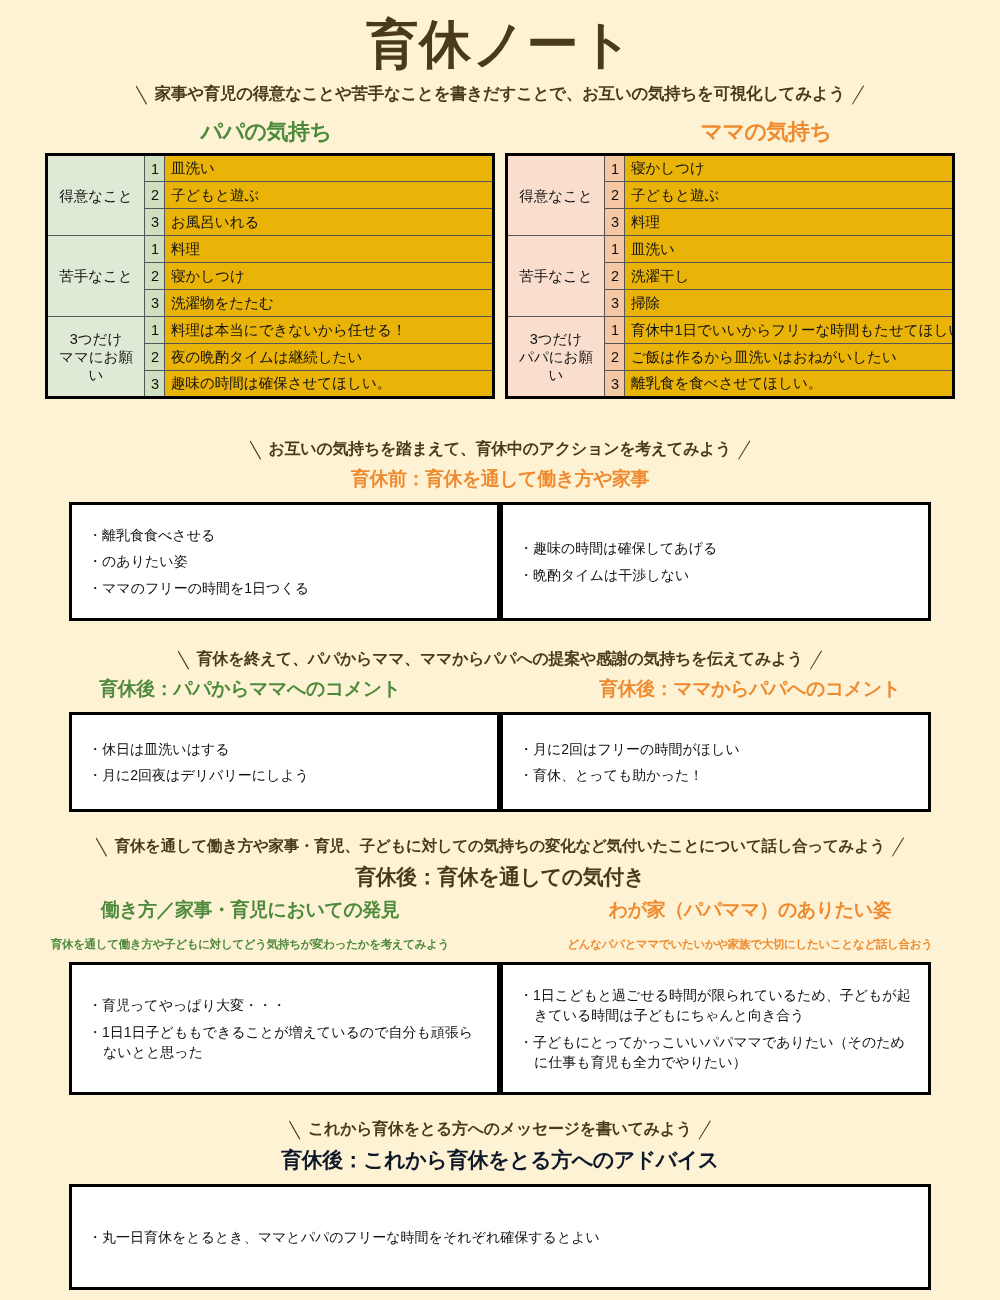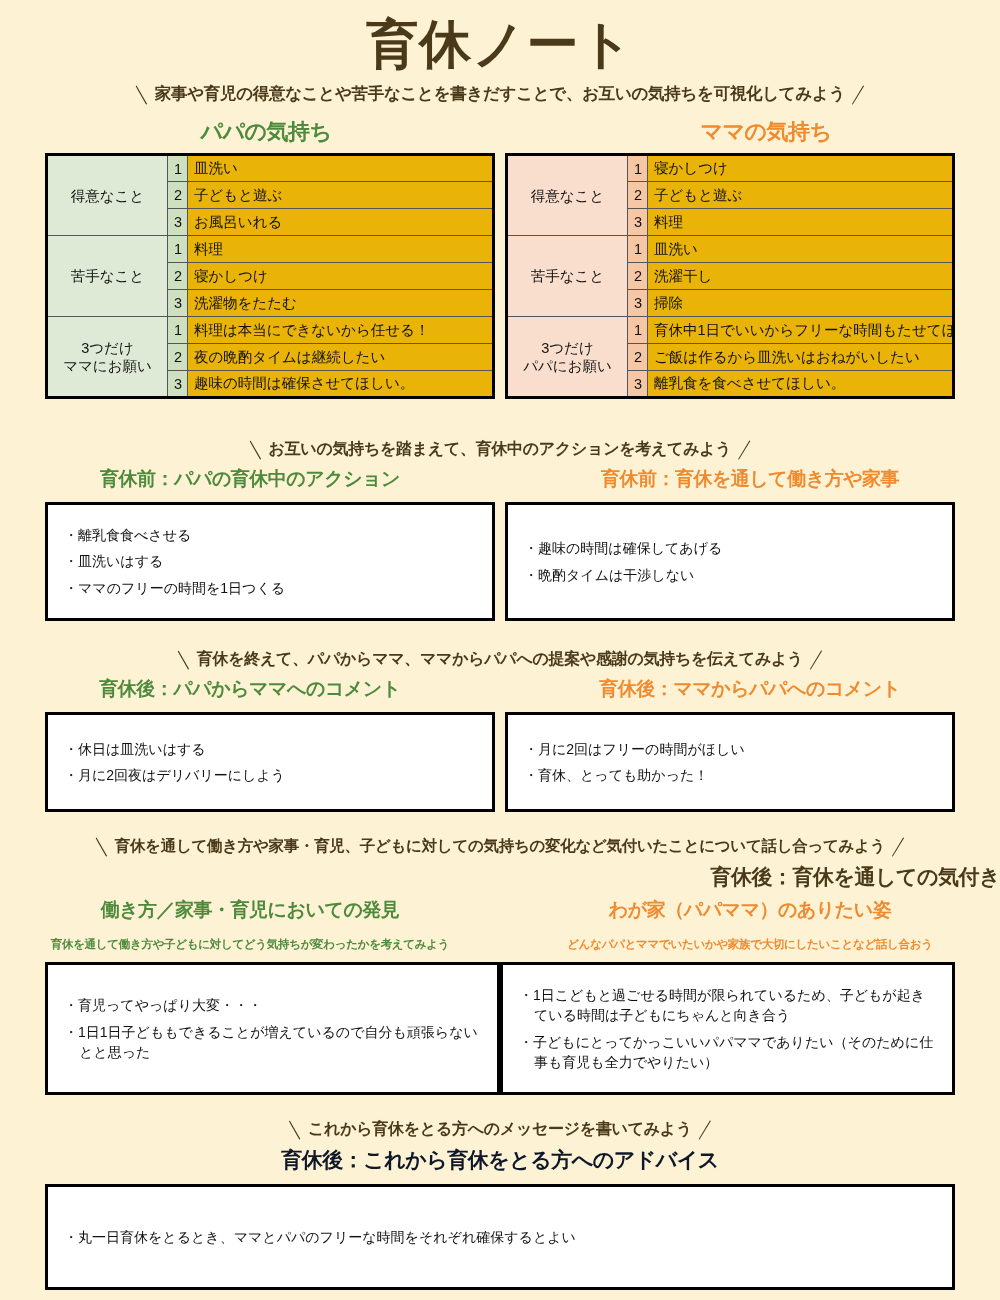--- a/index.html
+++ b/index.html
@@ -105,21 +105,21 @@
   }
   table.feel td {
     border: 1px solid #555;
     font-size: 14.5px;
     height: 27px;
     padding: 0 6px;
     box-sizing: border-box;
     color: #111;
   }
   td.cat {
-    width: 121px;
+    width: 98px;
     text-align: center;
     font-size: 13.5px;
     line-height: 1.25;
     padding: 0 2px;
   }
   td.num {
     width: 20px;
     text-align: center;
     font-size: 11.5px;
     padding: 0;
@@ -134,21 +134,21 @@
   .papa td.cat { background: #dfead6; }
   .papa td.num { background: #cfe0c0; }
   
   .mama td.cat { background: #fadecd; }
   .mama td.num { background: #f6c7a5; }
 
   
   .boxes-row {
     display: flex;
     justify-content: space-between;
-    padding: 0 45px;
+    padding: 0 69px;
     box-sizing: border-box;
     width: 1000px;
   }
   .tbox {
     border: 3px solid #000;
     background: #fff;
     box-sizing: border-box;
     width: 450px;
     padding: 14px 16px;
     display: flex;
@@ -291,29 +291,28 @@
 </div>
 
 <div class="sp28"></div>
 <div class="sp12"></div>
 
 <div class="banner">
   <span class="slash-l">＼</span><span>お互いの気持ちを踏まえて、育休中のアクションを考えてみよう</span><span class="slash-r">／</span>
 </div>
 <div class="sp6"></div>
 <div class="pair-head">
-  <div class="small-title h-papa">育休前：パパの育休中のアクション</div>
   <div class="small-title h-mama">育休前：育休を通して働き方や家事</div>
 </div>
 <div class="sp10"></div>
 <div class="boxes-row">
   <div class="tbox tall">
       <ul id="papa-actions">
         <li>離乳食食べさせる</li>
-        <li>皿洗いはする</li>
+        <li>のありたい姿</li>
         <li>ママのフリーの時間を1日つくる</li>
       </ul>
     </div>
   <div class="tbox tall">
       <ul id="mama-actions">
         <li>趣味の時間は確保してあげる</li>
         <li>晩酌タイムは干渉しない</li>
       </ul>
     </div>
 </div>
@@ -343,21 +342,21 @@
       </ul>
     </div>
 </div>
 
 <div class="sp24"></div>
 
 <div class="banner small">
   <span class="slash-l">＼</span><span>育休を通して働き方や家事・育児、子どもに対しての気持ちの変化など気付いたことについて話し合ってみよう</span><span class="slash-r">／</span>
 </div>
 <div class="sp6"></div>
-<div style="text-align:right;font-size:21px;font-weight:bold;color:#4a3a1a;letter-spacing:-0.5px;">育休後：育休を通しての気付き</div>
+<div style="text-align:center;font-size:21px;font-weight:bold;color:#4a3a1a;letter-spacing:-0.5px;">育休後：育休を通しての気付き</div>
 <div class="sp6"></div>
 <div class="pair-head">
   <div>
     <div class="small-title h-papa">働き方／家事・育児においての発見</div>
     <div class="micro-sub h-papa">育休を通して働き方や子どもに対してどう気持ちが変わったかを考えてみよう</div>
   </div>
   <div>
     <div class="small-title h-mama">わが家（パパママ）のありたい姿</div>
     <div class="micro-sub h-mama">どんなパパとママでいたいかや家族で大切にしたいことなど話し合おう</div>
   </div>

